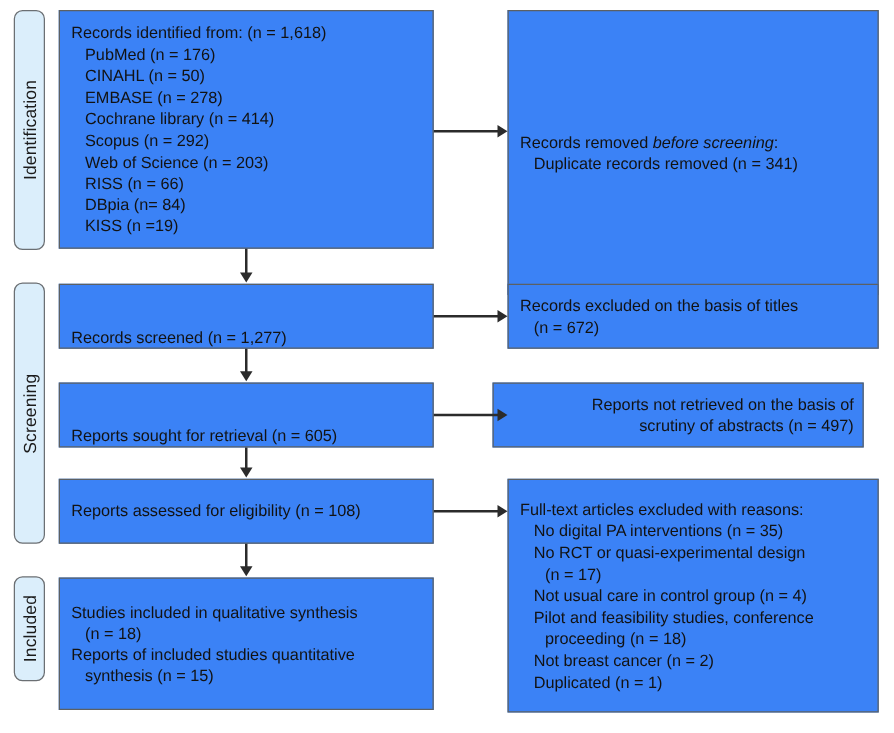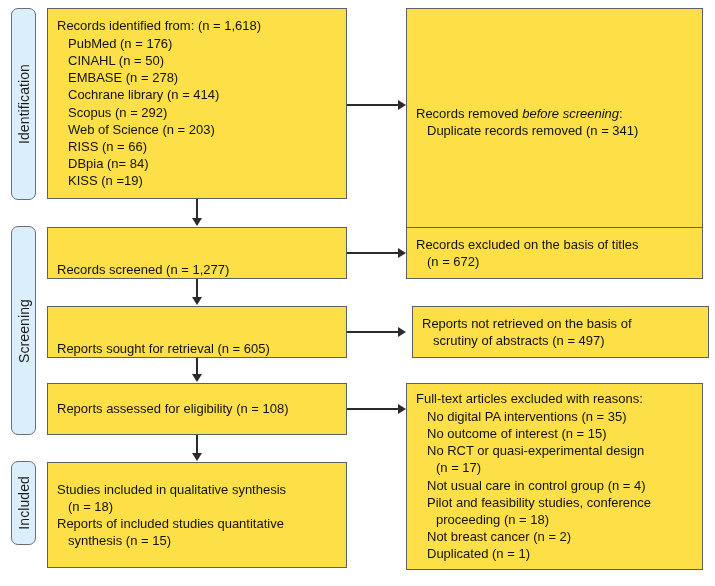--- a/index.html
+++ b/index.html
@@ -36,21 +36,21 @@
     font-size: 14px;
     color: #1b1b1b;
     letter-spacing: 0.1px;
     white-space: nowrap;
   }
 
   
   .box {
     position: absolute;
     box-sizing: border-box;
-    background: #fde047;
+    background: #3b82f6;
     border: 1.4px solid #5c6063;
     display: flex;
     flex-direction: column;
     justify-content: center;
   }
   .box-body {
     padding: 0 7px 0 9px;
   }
   .line {
     font-size: 13px;
@@ -135,38 +135,37 @@
       <div class="line indent-1">(n = 672)</div>
     </div>
   </div>
 
   <div class="box" style="left:47px; top:306px; width:300px; height:52px;justify-content:flex-end;">
     <div class="box-body">
       <div class="line">Reports sought for retrieval (n = 605)</div>
     </div>
   </div>
 
-  <div class="box" style="left:412px; top:306px; width:297px; height:52px;">
+  <div class="box" style="left:394px; top:306px; width:297px; height:52px;text-align:right;">
     <div class="box-body">
       <div class="line">Reports not retrieved on the basis of</div>
       <div class="line indent-1">scrutiny of abstracts (n = 497)</div>
     </div>
   </div>
 
   <div class="box" style="left:47px; top:383px; width:300px; height:52px;">
     <div class="box-body">
       <div class="line">Reports assessed for eligibility (n = 108)</div>
     </div>
   </div>
 
   <div class="box" style="left:406px; top:383px; width:297px; height:187px;">
     <div class="box-body">
       <div class="line">Full-text articles excluded with reasons:</div>
       <div class="line indent-1">No digital PA interventions (n = 35)</div>
-      <div class="line indent-1">No outcome of interest (n = 15)</div>
       <div class="line indent-1">No RCT or quasi-experimental design</div>
       <div class="line indent-2">(n = 17)</div>
       <div class="line indent-1">Not usual care in control group (n = 4)</div>
       <div class="line indent-1">Pilot and feasibility studies, conference</div>
       <div class="line indent-2">proceeding (n = 18)</div>
       <div class="line indent-1">Not breast cancer (n = 2)</div>
       <div class="line indent-1">Duplicated (n = 1)</div>
     </div>
   </div>
 

